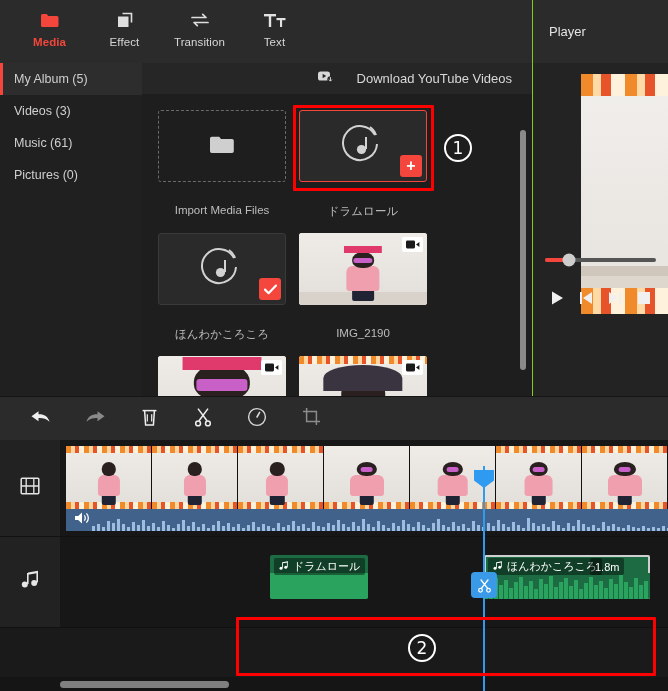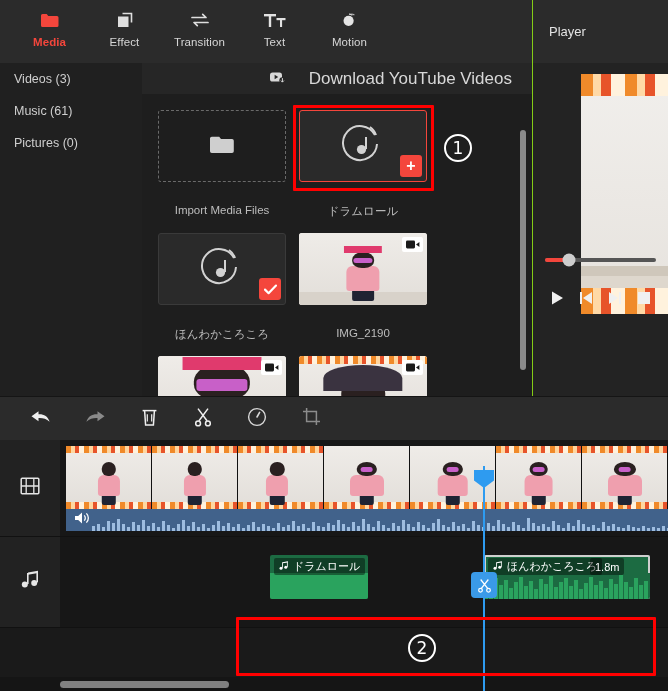--- a/index.html
+++ b/index.html
@@ -45,21 +45,21 @@
     content: ""; position: absolute; left: 0; top: 0; width: 3px; height: 100%;
     background: #f4463c;
   }
 
   
   .browser { position: absolute; left: 142px; top: 63px; width: 390px; height: 333px; background: #1e1e1e; }
   .browser-head {
     height: 31px; background: #262626;
     display: flex; align-items: center; justify-content: flex-end; padding-right: 20px;
   }
-  .yt-link { display: flex; align-items: center; gap: 23px; font-size: 17px; color: #d8d8d8; cursor: pointer; }
+  .yt-link { display: flex; align-items: center; gap: 23px; font-size: 13px; color: #d8d8d8; cursor: pointer; }
 
   .grid {
     position: relative; height: 302px; padding: 16px 18px 0 16px;
     display: flex; flex-wrap: wrap; gap: 14px 13px; align-content: flex-start;
     overflow: hidden;
   }
   .cell { width: 128px; }
   .thumb {
     width: 128px; height: 72px; border-radius: 3px; position: relative;
     overflow: hidden; background: #2a2a2a; cursor: pointer;
@@ -252,34 +252,27 @@
             <svg width="24" height="19" viewBox="0 0 24 19" fill="#e2e2e2">
               <rect x="1" y="3" width="12" height="2.4"></rect>
                 <rect x="5.8" y="3" width="2.4" height="13"></rect>
               <rect x="13.5" y="7" width="9" height="2.2"></rect>
                 <rect x="17" y="7" width="2.1" height="9"></rect>
             </svg>
           </span>
           <span class="lbl">Text</span>
         </div>
 
-        <div class="navtab">
-          <span class="ico">
-            <svg width="21" height="19" viewBox="0 0 21 19">
-              <path d="M10 3.2a6 6 0 013.4 1" fill="none" stroke="#d6d6d6" stroke-width="1.3"></path>
-              <path d="M12.2 3a6 6 0 013.2 1.1" fill="none" stroke="#b6b6b6" stroke-width="1.2"></path>
-              <circle cx="9.6" cy="9.8" r="5.1" fill="#e4e4e4"></circle>
-            </svg>
-          </span>
-          <span class="lbl">Motion</span>
-        </div>
 
       </div>
 
       <div class="sidebar">
+        <div class="side-item active">
+          <span>My Album (5)</span>
+        </div>
         <div class="side-item">
           <span>Videos (3)</span>
         </div>
         <div class="side-item">
           <span>Music (61)</span>
         </div>
         <div class="side-item">
           <span>Pictures (0)</span>
         </div>
       </div>

